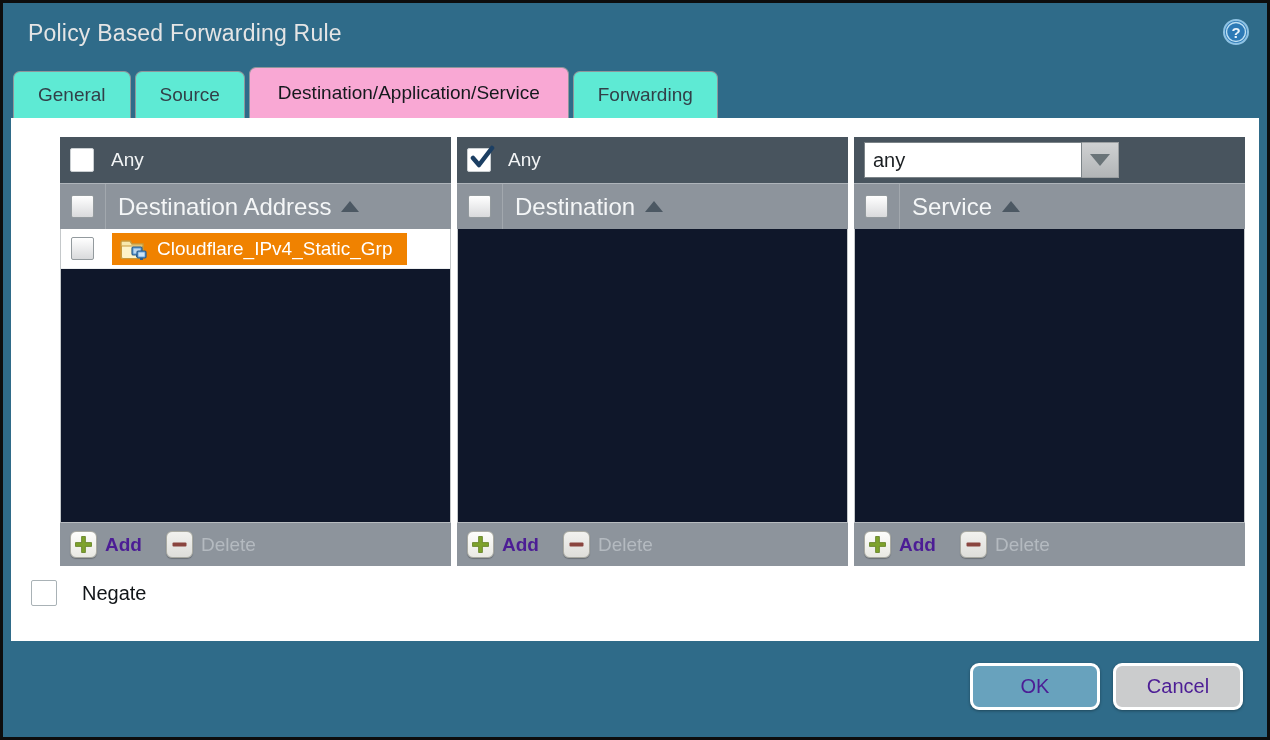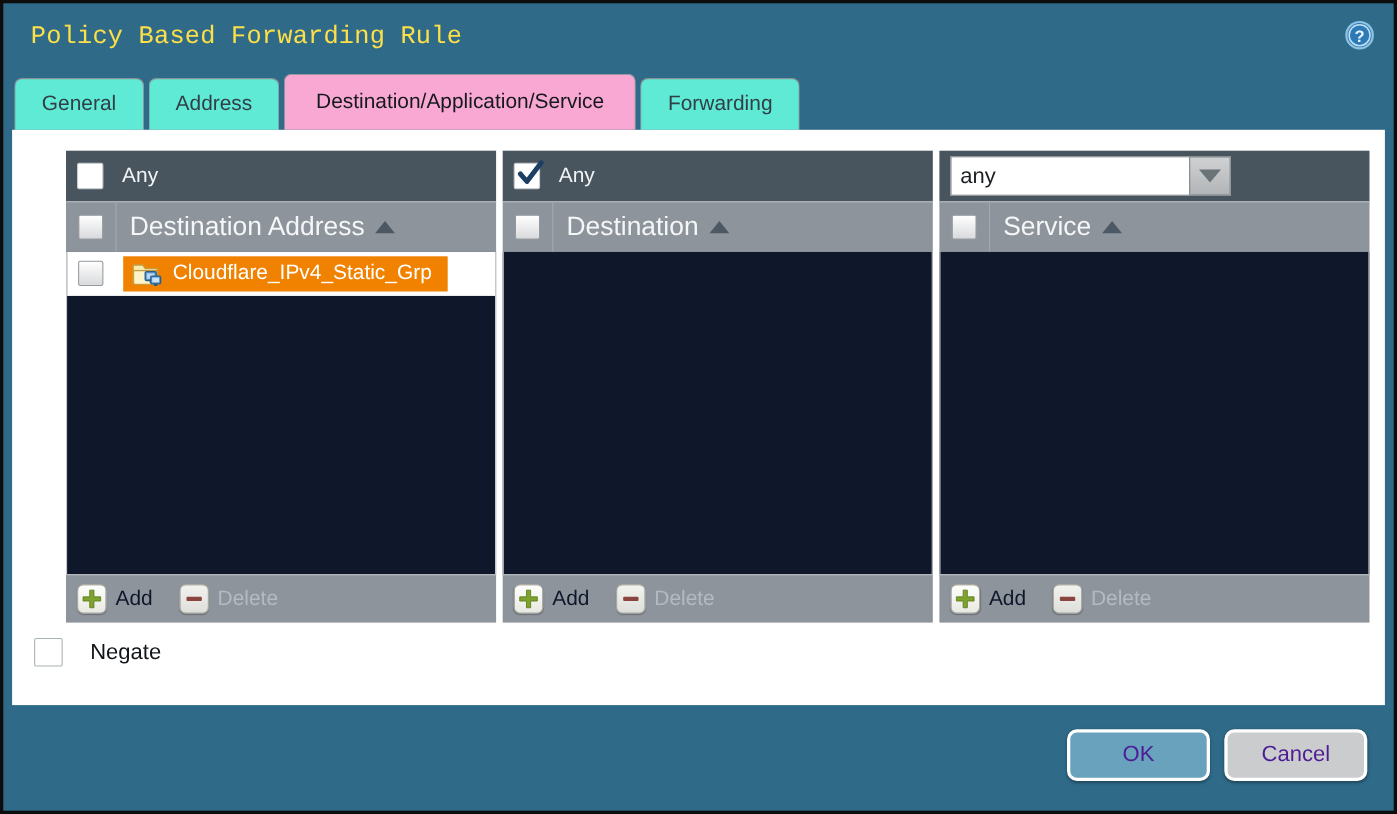--- a/index.html
+++ b/index.html
@@ -5,21 +5,21 @@
   * { margin:0; padding:0; box-sizing:border-box; }
   html,body { width:1270px; height:740px; }
   body { font-family:"Liberation Sans","DejaVu Sans",sans-serif; }
 
   .dialog {
     position:relative; width:1270px; height:740px;
     background:#2f6b89; border:3px solid #0d0d0d; overflow:hidden;
   }
 
   
-  .title { position:absolute; left:25px; top:17px; font-size:23px; color:#fde047; letter-spacing:.2px;font-family:Liberation Mono, monospace; }
+  .title { position:absolute; left:25px; top:17px; font-size:23px; color:#e5e5e5; letter-spacing:.2px; }
   .help { position:absolute; right:16px; top:14px; width:30px; height:30px; cursor:pointer; }
 
   
   .tabs { position:absolute; left:10px; top:64px; height:51px; display:flex; align-items:flex-end; }
   .tab {
     height:47px; display:flex; align-items:center; justify-content:center;
     background:#5eead4; border:1px solid #8f969b; border-bottom:none;
     border-radius:7px 7px 0 0; margin-right:4px; padding:0 24px;
     font-size:19px; color:#323f48; cursor:pointer; position:relative;
   }
@@ -58,21 +58,21 @@
   .row { display:flex; align-items:center; height:40px; background:#ffffff;
     border-bottom:1px solid #eceeef; padding-left:10px; cursor:pointer; }
   .chip { display:inline-flex; align-items:center; background:#f08200; height:32px;
     margin-left:18px; padding:0 14px 0 8px; color:#ffffff; font-size:19px; cursor:pointer; }
   .chip svg { margin-right:9px; }
 
   .col-foot { height:44px; background:#8d949c; flex:0 0 44px; display:flex; align-items:center;
     padding-left:10px; border-top:1px solid #b8bcc0; }
   .footbtn { display:inline-flex; align-items:center; cursor:pointer; margin-right:24px; }
   .footbtn .txt { font-size:19px; margin-left:8px; }
-  .footbtn.add .txt { color:#0f172a; }
+  .footbtn.add .txt { color:#4c1d95;font-weight:bold; }
   .footbtn.del { cursor:default; }
   .footbtn.del .txt { color:#b4bac0; }
   .sq { width:27px; height:27px; border-radius:6px; border:1px solid #a9aaa2;
     background:linear-gradient(#fefefc,#e9e9e3); display:flex; align-items:center; justify-content:center;
     box-shadow:0 1px 1px rgba(0,0,0,.25); }
   .sq.dim { background:linear-gradient(#f2f2ef,#dededa); }
 
   
   .cb { display:inline-block; border-radius:2px; cursor:pointer; position:relative; }
   .cb.white { width:24px; height:24px; background:#ffffff; border:1px solid #c9ced1; }
@@ -114,21 +114,21 @@
       <circle cx="15" cy="15" r="9.5" fill="none" stroke="#bfe0f2" stroke-width="1.4"></circle>
       <text x="15" y="21" text-anchor="middle" font-size="15" font-weight="bold" fill="#eaf4fb" font-family="Liberation Sans, sans-serif">?</text>
     </svg>
   </div>
 
   <div class="tabs">
     <div class="tab">
         <span>General</span>
       </div>
     <div class="tab">
-        <span>Address</span>
+        <span>Source</span>
       </div>
     <div class="tab active">
         <span>Destination/Application/Service</span>
       </div>
     <div class="tab">
         <span>Forwarding</span>
       </div>
   </div>
 
   <div class="panel">

